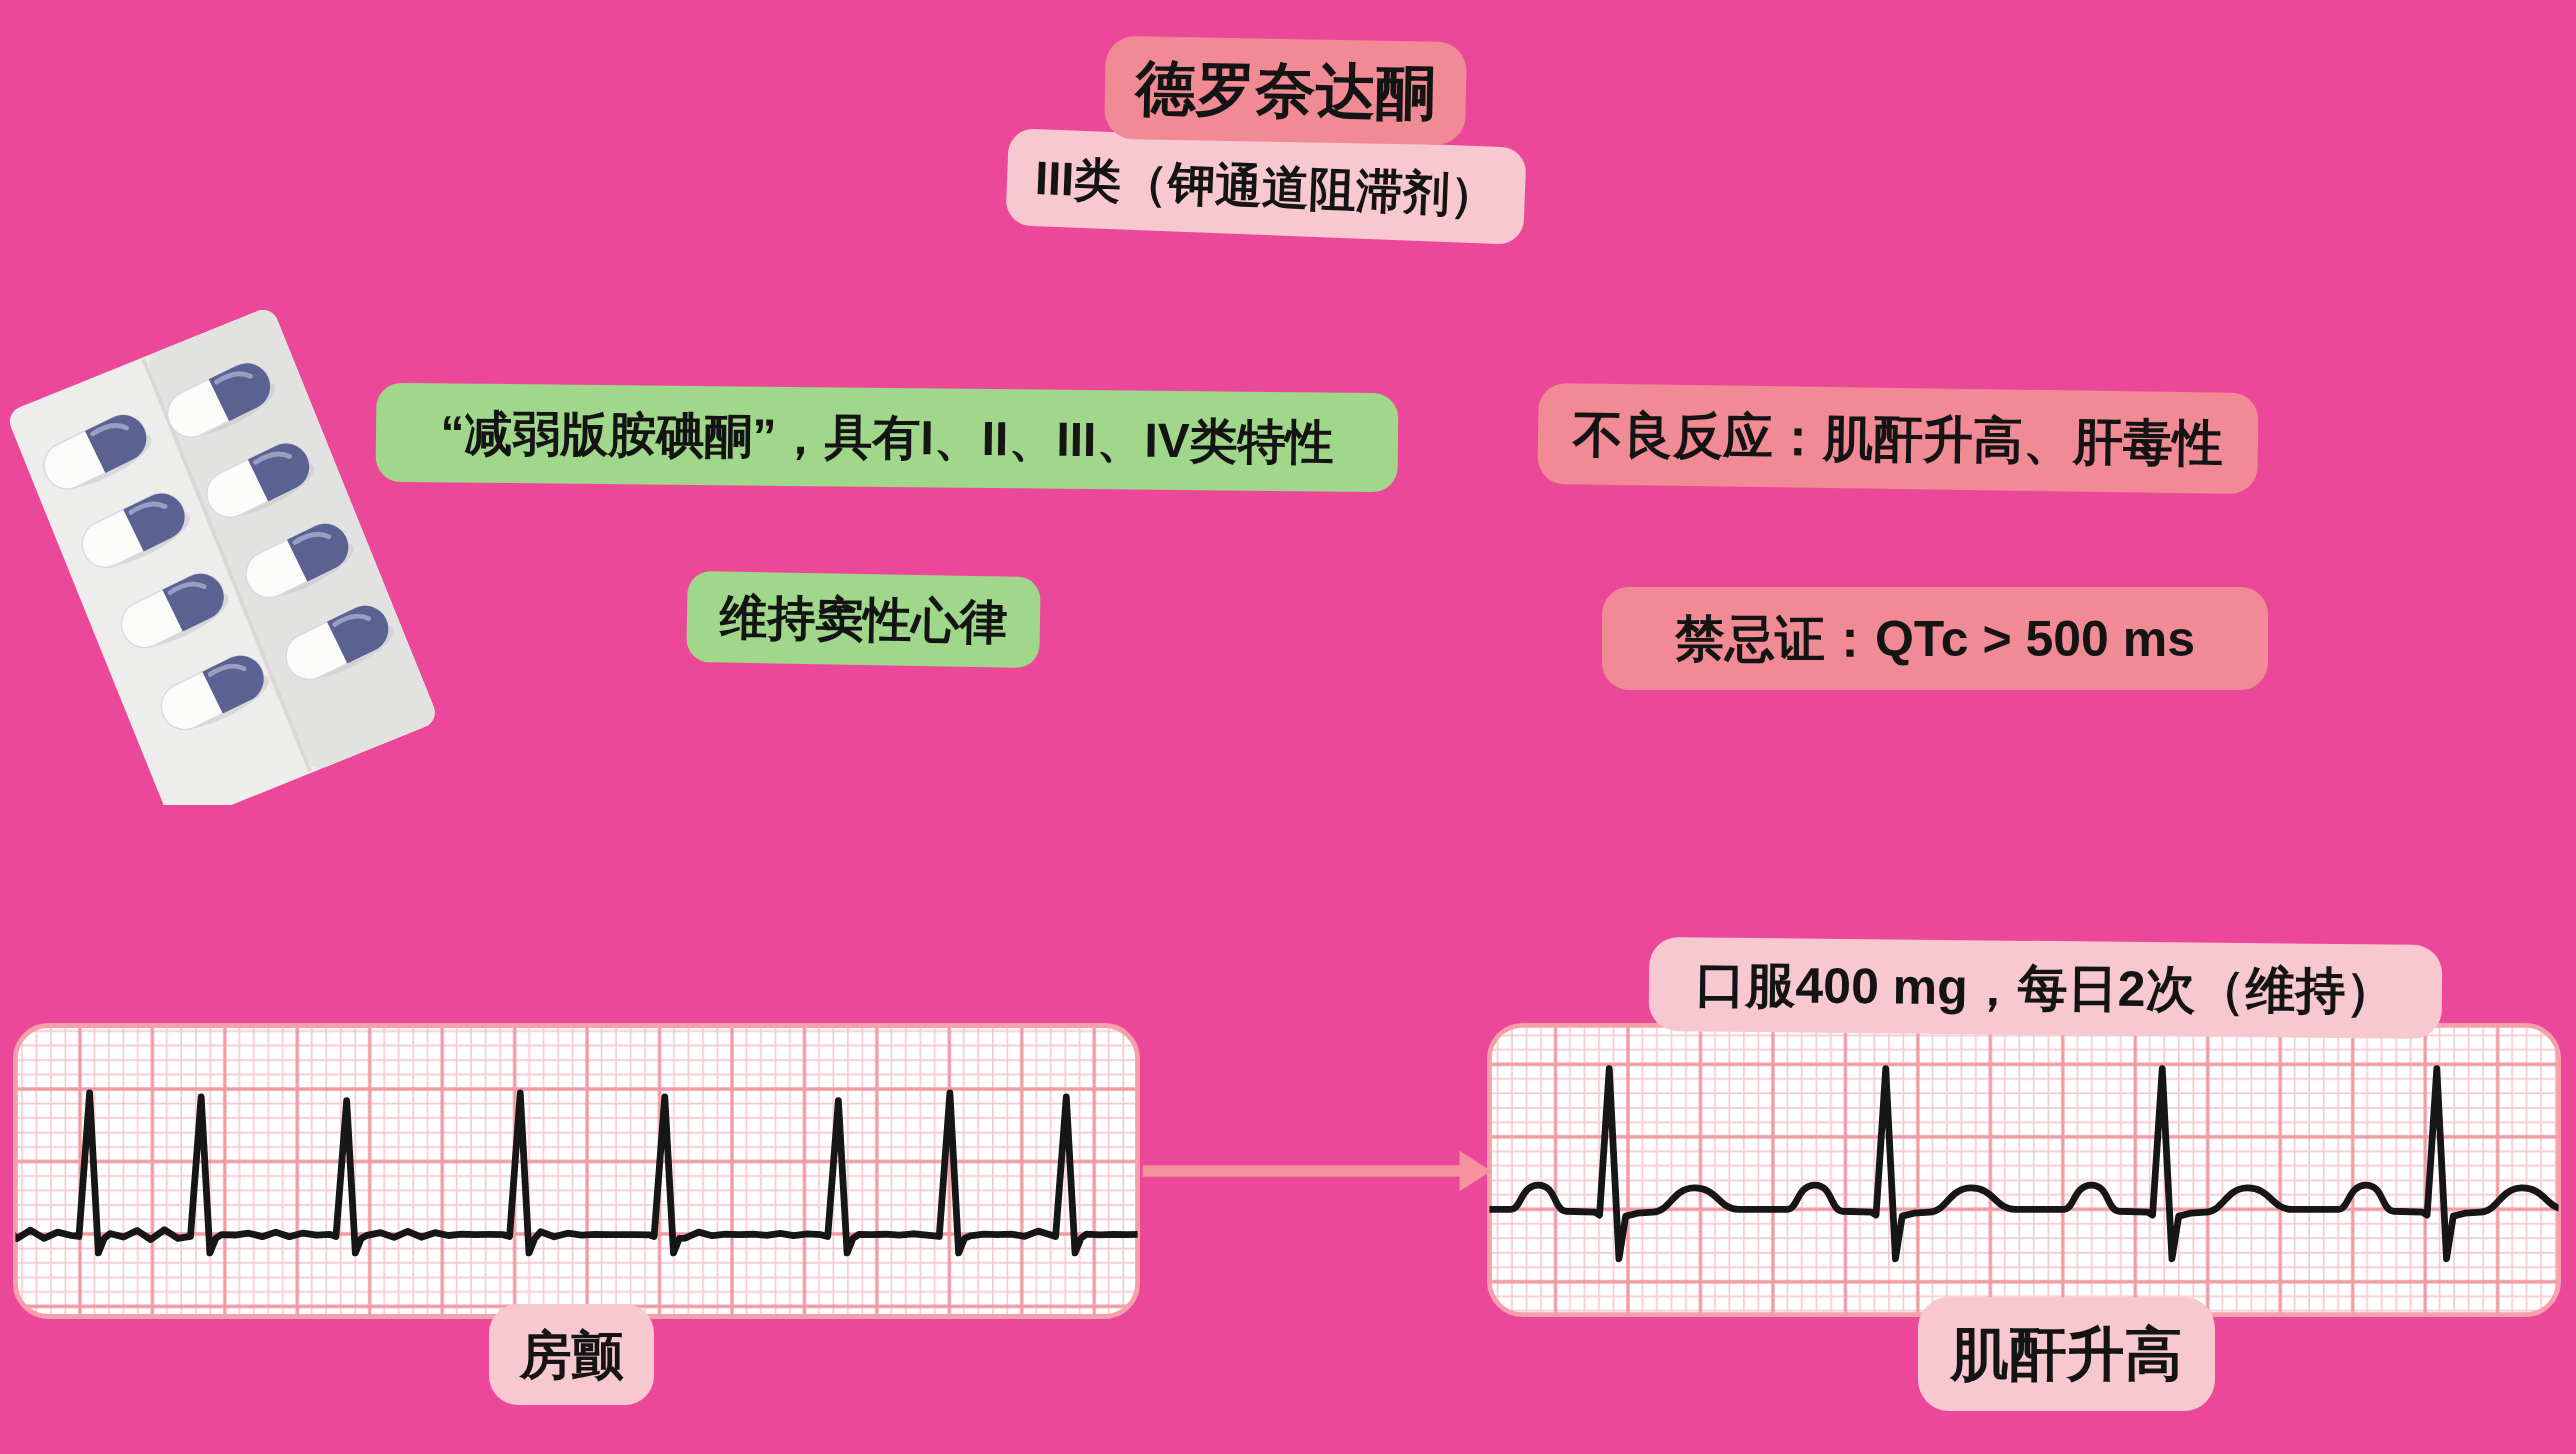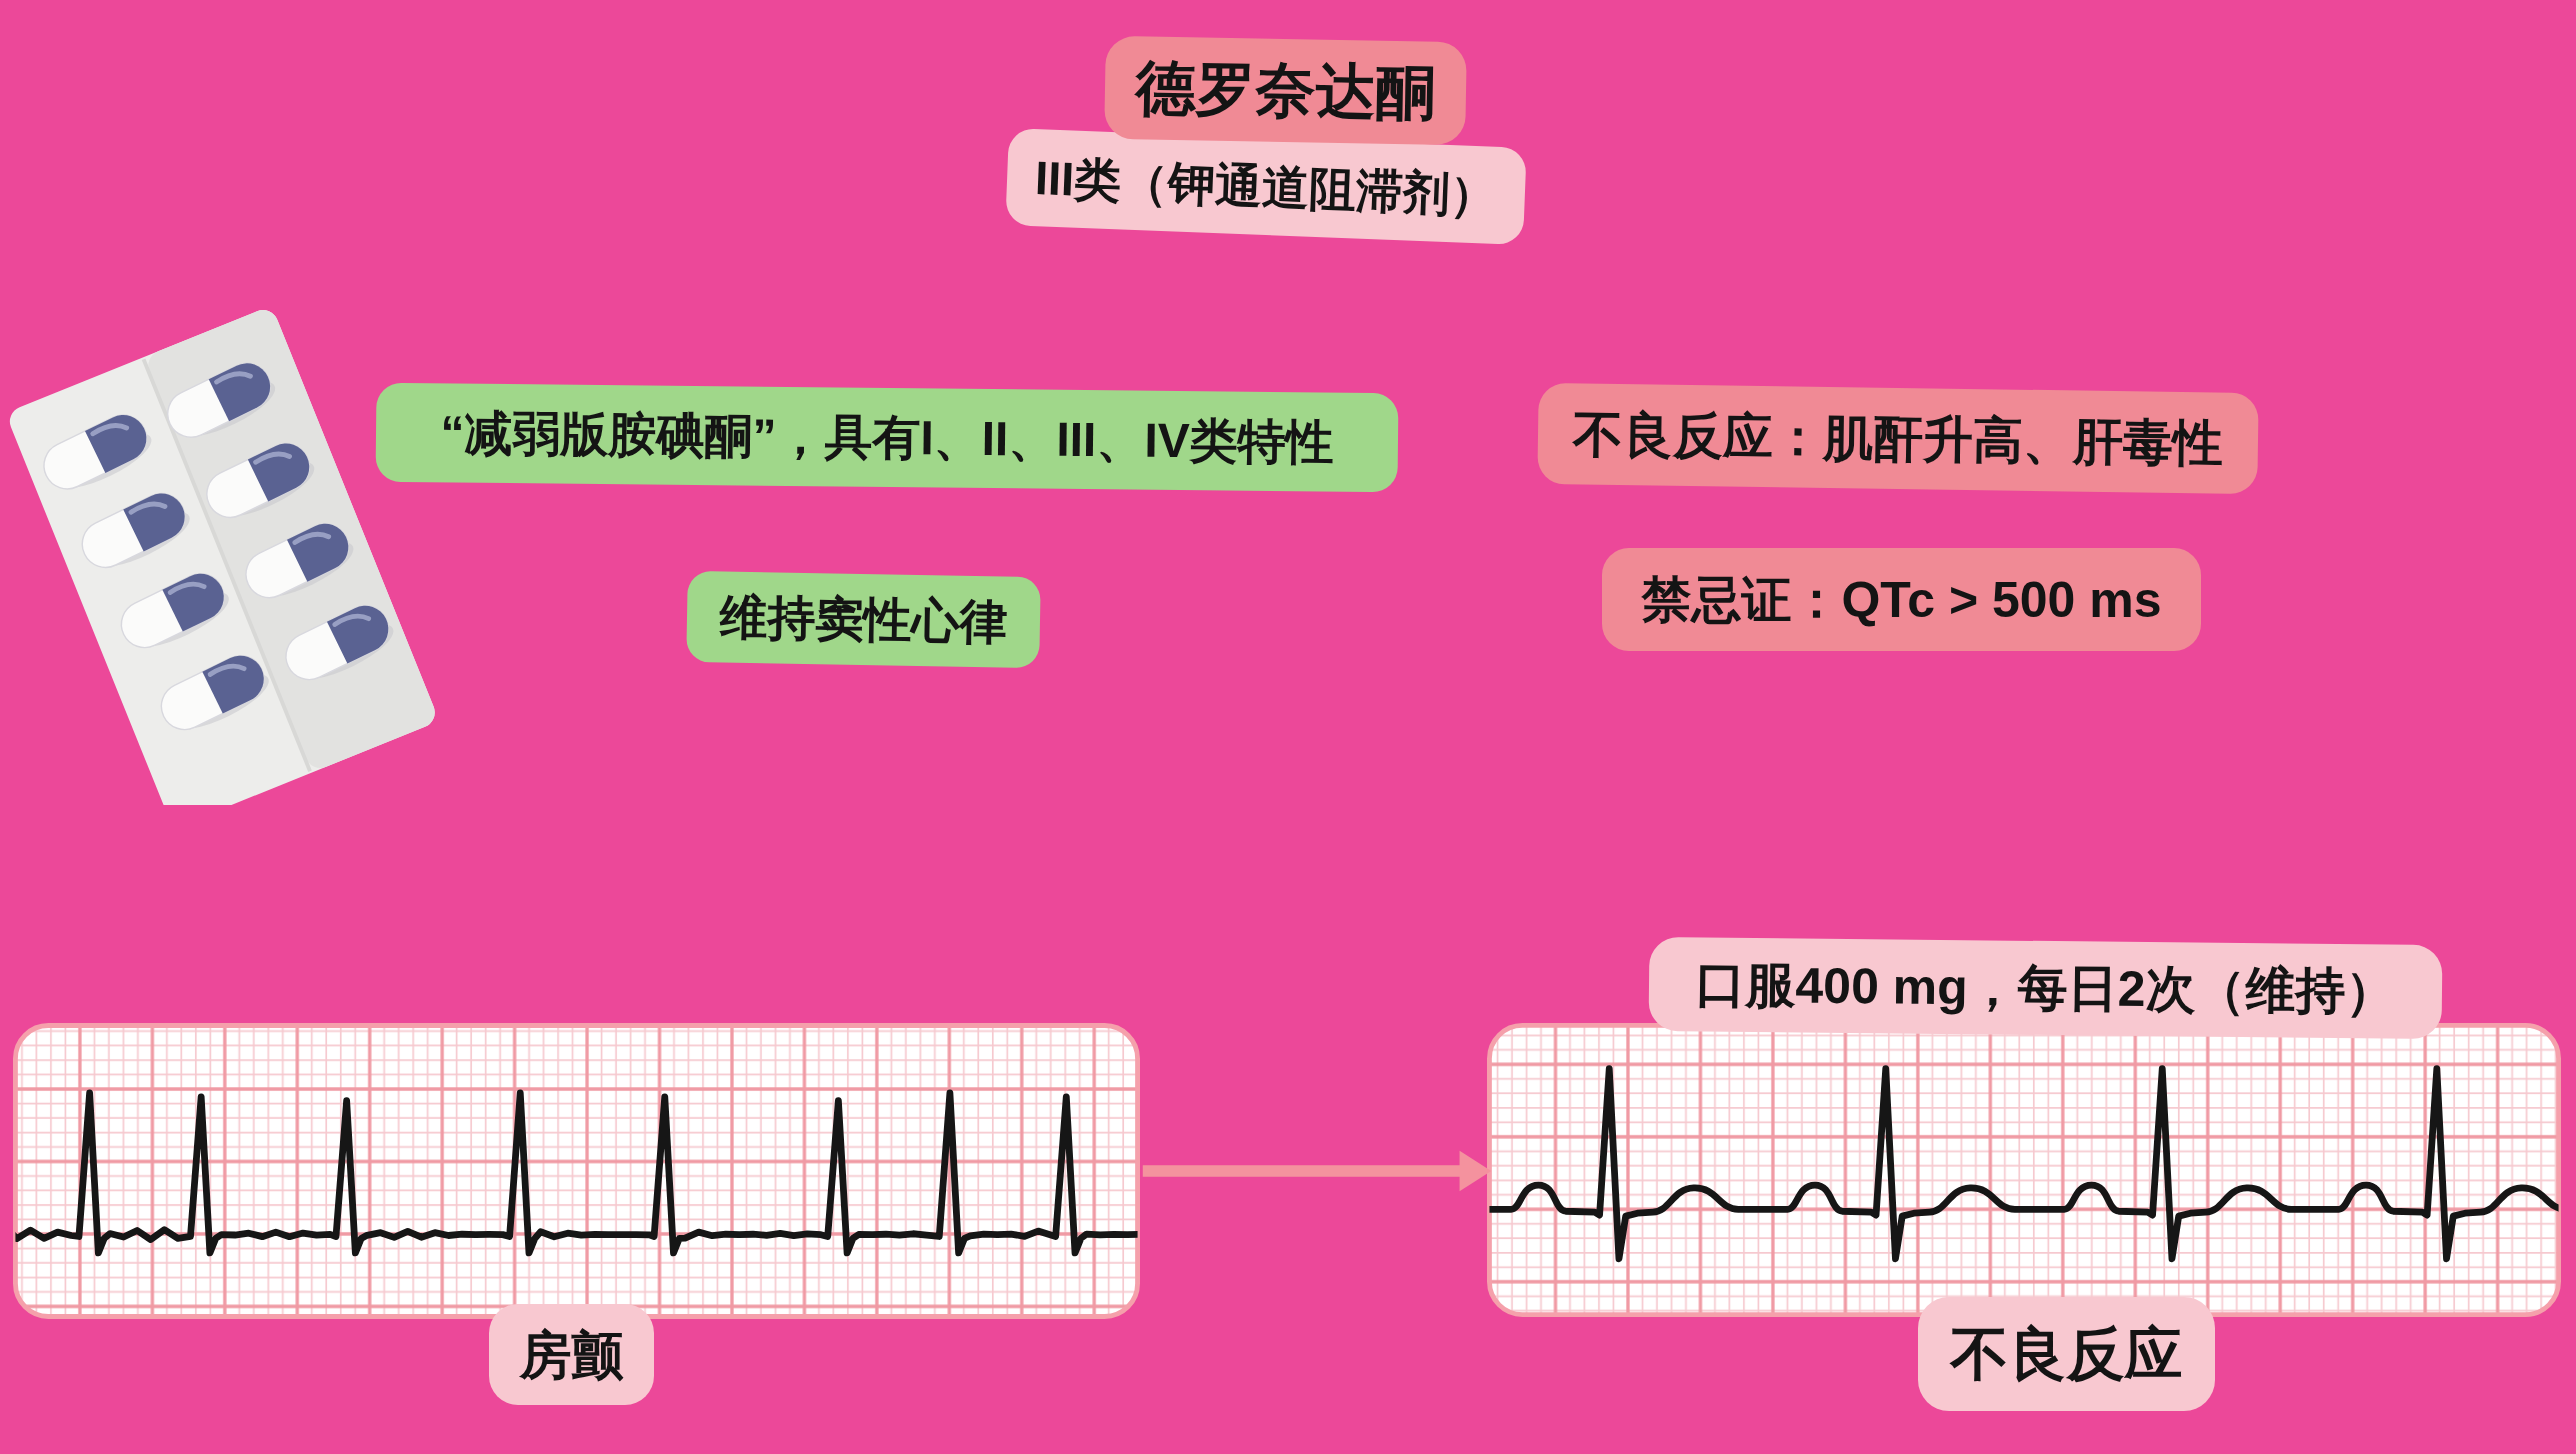--- a/index.html
+++ b/index.html
@@ -19,21 +19,21 @@
   .wave{fill:none;stroke:#161616;stroke-width:7;stroke-linejoin:round;stroke-linecap:round;}
 
   .arrow-svg{position:absolute;left:1141px;top:1147px;}
 
   
   .title-box   {left:1105px;top:39px;  width:361px; height:103px;border-radius:29px;font-size:60px;transform:rotate(1deg);z-index:3;}
   .subtitle-box{left:1007px;top:138px; width:518px; height:97px;border-radius:25px;font-size:47px;transform:rotate(2.2deg);z-index:2;}
   .mech-box    {left:376px; top:388px; width:1022px;height:99px;border-radius:25px;font-size:48px;transform:rotate(0.6deg);}
   .indic-box   {left:687px; top:574px; width:353px; height:91px; border-radius:23px;font-size:48px;transform:rotate(1deg);}
   .adverse-box {left:1538px;top:388px; width:720px; height:101px;border-radius:27px;font-size:50px;transform:rotate(0.8deg);}
-  .contra-box  {left:1602px;top:548px; width:599px; height:103px;border-radius:27px;font-size:50px;}
+  .contra-box  {left:1602px;top:587px; width:666px; height:103px;border-radius:27px;font-size:50px;}
   .dose-box    {left:1649px;top:941px; width:793px; height:94px; border-radius:29px;font-size:50px;transform:rotate(0.6deg);z-index:5;}
   .afib-label  {left:489px; top:1304px;width:165px; height:101px;border-radius:29px;font-size:52px;z-index:6;}
   .sinus-label {left:1918px;top:1297px;width:297px; height:114px;border-radius:31px;font-size:58px;z-index:6;}
 </style>
 </head>
 <body>
 
 <div class="stage">
 
   <div class="tag dark-pink title-box">
@@ -125,17 +125,17 @@
 
   <svg class="arrow-svg" width="353" height="48" viewBox="0 0 364 50">
     <rect x="0" y="19" width="332" height="12" fill="#F4929E"></rect>
     <polygon points="330,4 363,25 330,46" fill="#F4929E"></polygon>
   </svg>
 
   <div class="tag light-pink afib-label">
     <span>房颤</span>
   </div>
   <div class="tag light-pink sinus-label">
-    <span>不良反应</span>
+    <span>肌酐升高</span>
   </div>
 
 </div>
 
 
 </body></html>

